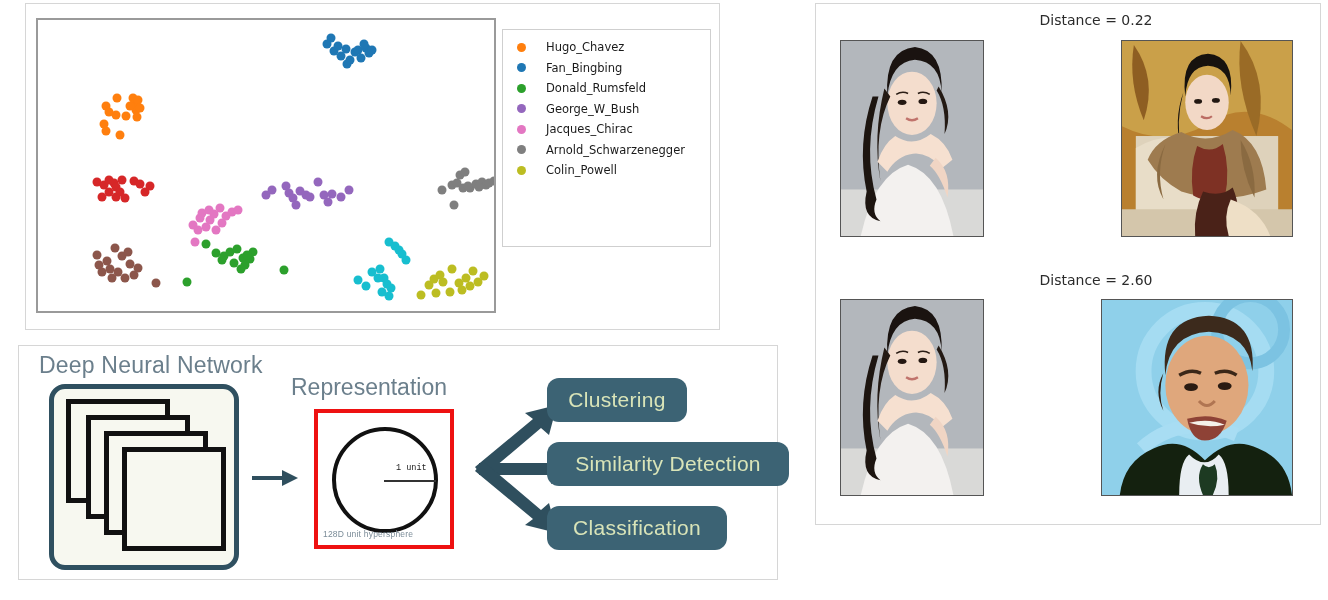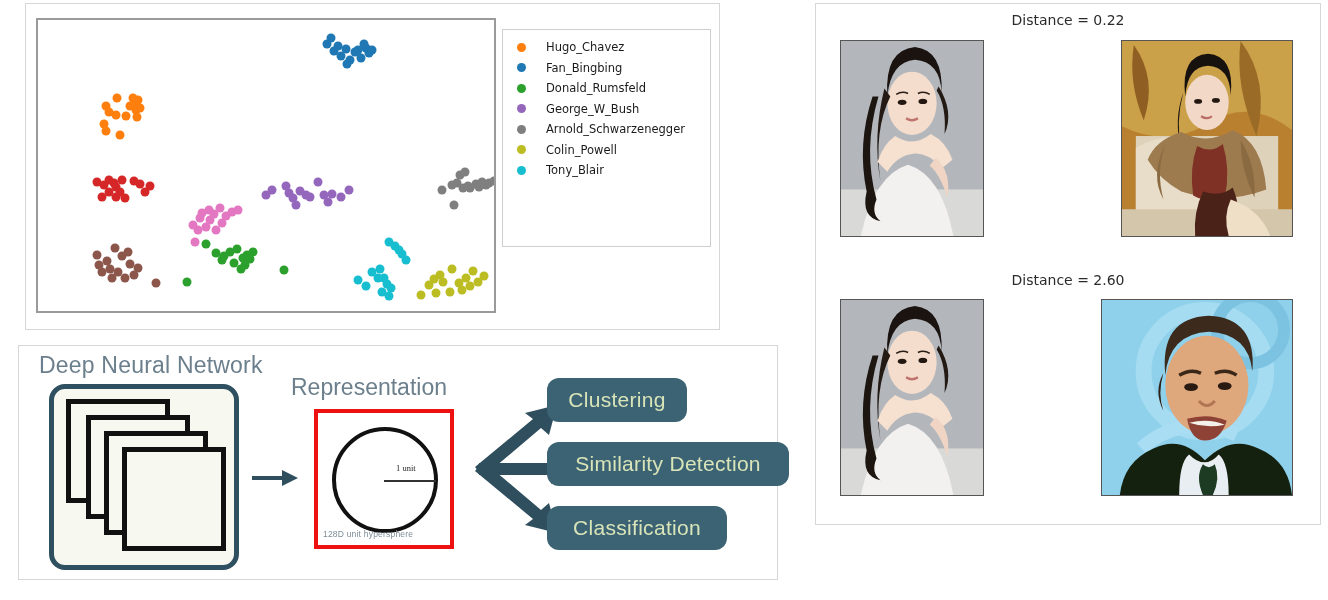--- a/index.html
+++ b/index.html
@@ -34,35 +34,35 @@
   .layer{position:absolute;border:5px solid #111111;background:#f7f8f0;box-sizing:border-box;}
 
   .arrow1{position:absolute;left:233px;top:122px;width:46px;height:20px;}
 
   .sphere-box{position:absolute;left:295px;top:63px;width:140px;height:140px;
               border:4px solid #ee1111;background:#fff;box-sizing:border-box;}
   .sphere-circle{position:absolute;left:14px;top:14px;width:106px;height:106px;
                  border:4px solid #111;border-radius:50%;box-sizing:border-box;}
   .radius-line{position:absolute;left:66px;top:67px;width:52px;height:2px;background:#333;}
   .unit-label{position:absolute;left:78px;top:50px;font-size:8.5px;color:#222;
-              font-family:Liberation Serif, serif;}
+              font-family:Liberation Mono, monospace;}
   .hyper-label{position:absolute;left:5px;top:116px;font-size:8.5px;color:#7b8c98;
                font-family:"Liberation Sans",sans-serif;letter-spacing:.2px;}
 
   .fan-arrows{position:absolute;left:452px;top:55px;width:110px;height:135px;}
 
   .out-box{position:absolute;background:#3c6374;border-radius:12px;color:#d9e4b8;
            display:flex;align-items:center;justify-content:center;
            font-family:"Liberation Sans",sans-serif;font-size:21px;letter-spacing:.3px;}
   #box-clustering{left:528px;top:32px;width:140px;height:44px;}
   #box-similarity{left:528px;top:96px;width:242px;height:44px;}
   #box-classification{left:528px;top:160px;width:180px;height:44px;}
 
   
-  #faces-panel{left:815px;top:3px;width:506px;height:522px;}
+  #faces-panel{left:815px;top:3px;width:506px;height:522px;padding-left:28px;}
   .dist-label{position:absolute;width:100%;text-align:center;font-size:14px;color:#2b2b2b;
               font-family:"DejaVu Sans","Liberation Sans",sans-serif;}
   #dist-top{top:8px;}
   #dist-bottom{top:268px;}
 
   .face{position:absolute;border:1px solid #555;box-sizing:border-box;overflow:hidden;}
   #face-a1{left:24px;top:36px;width:144px;height:197px;}
   #face-b1{left:305px;top:36px;width:172px;height:197px;}
   #face-a2{left:24px;top:295px;width:144px;height:197px;}
   #face-b2{left:285px;top:295px;width:192px;height:197px;}
@@ -235,30 +235,30 @@
       </div>
       <div class="legend-row">
         <span class="legend-dot" style="background: rgb(44, 160, 44);"></span>
         <span class="legend-label">Donald_Rumsfeld</span>
       </div>
       <div class="legend-row">
         <span class="legend-dot" style="background: rgb(148, 103, 189);"></span>
         <span class="legend-label">George_W_Bush</span>
       </div>
       <div class="legend-row">
+        <span class="legend-dot" style="background: rgb(227, 119, 194);"></span>
+        <span class="legend-label">Jacques_Chirac</span>
+      </div>
+      <div class="legend-row">
         <span class="legend-dot" style="background: rgb(127, 127, 127);"></span>
         <span class="legend-label">Arnold_Schwarzenegger</span>
       </div>
       <div class="legend-row">
         <span class="legend-dot" style="background: rgb(188, 189, 34);"></span>
         <span class="legend-label">Colin_Powell</span>
-      </div>
-      <div class="legend-row">
-        <span class="legend-dot" style="background: rgb(23, 190, 207);"></span>
-        <span class="legend-label">Tony_Blair</span>
       </div>
     </div>
 </div>
 
 <div class="panel" id="diagram-panel">
 
   <div class="dnn-title">Deep Neural Network</div>
   <div class="rep-title">Representation</div>
 
   <div class="dnn-card">

